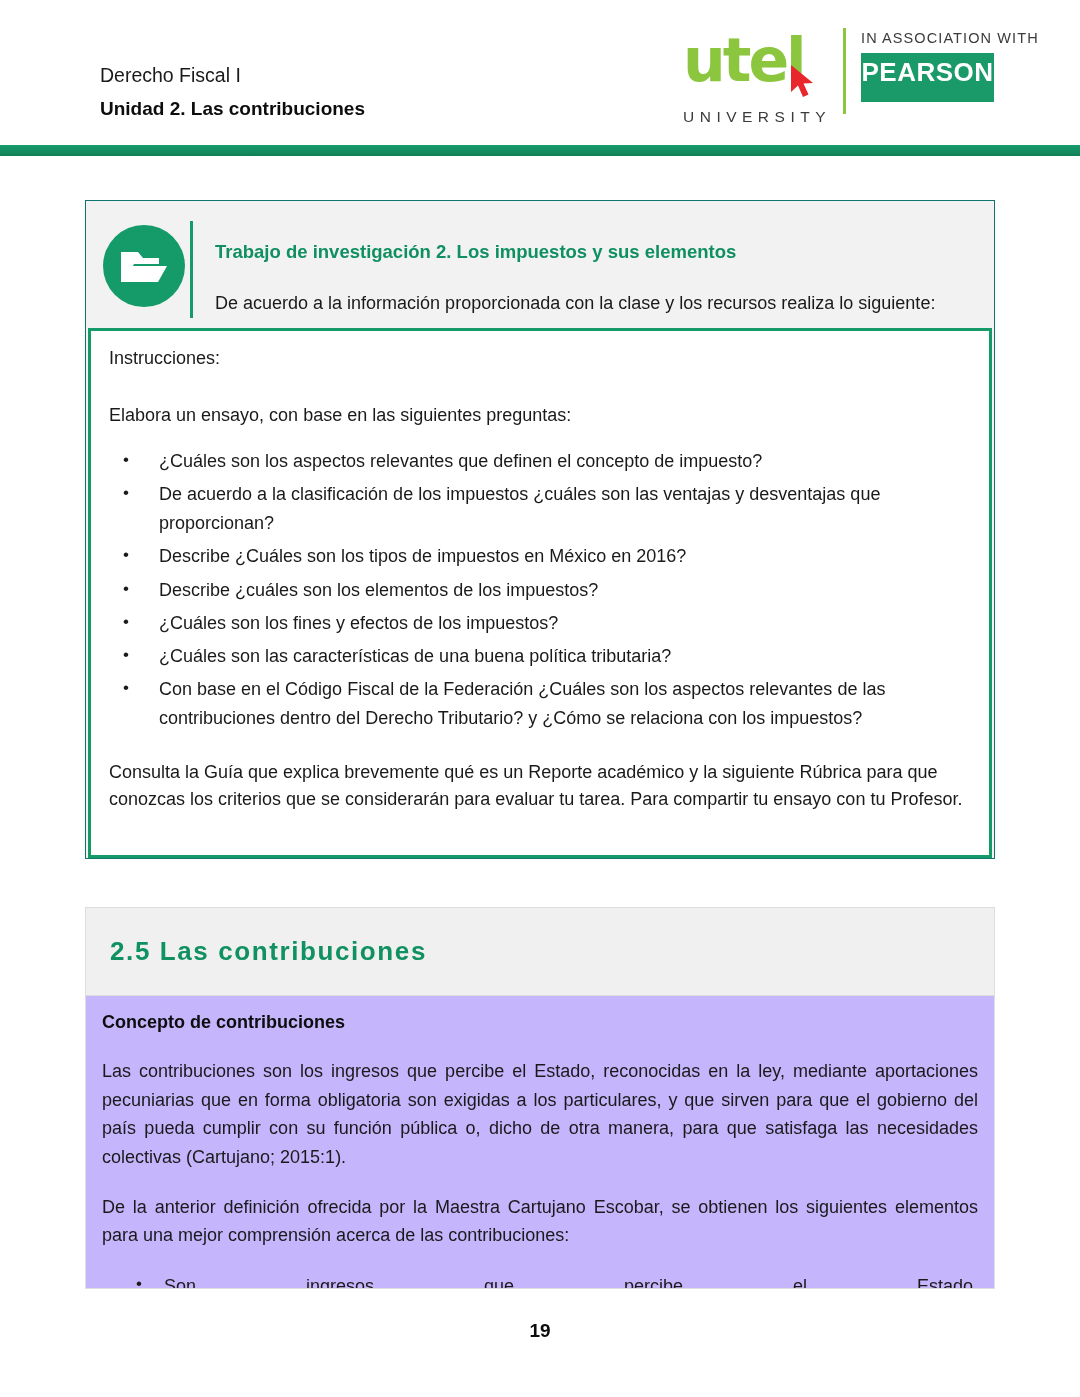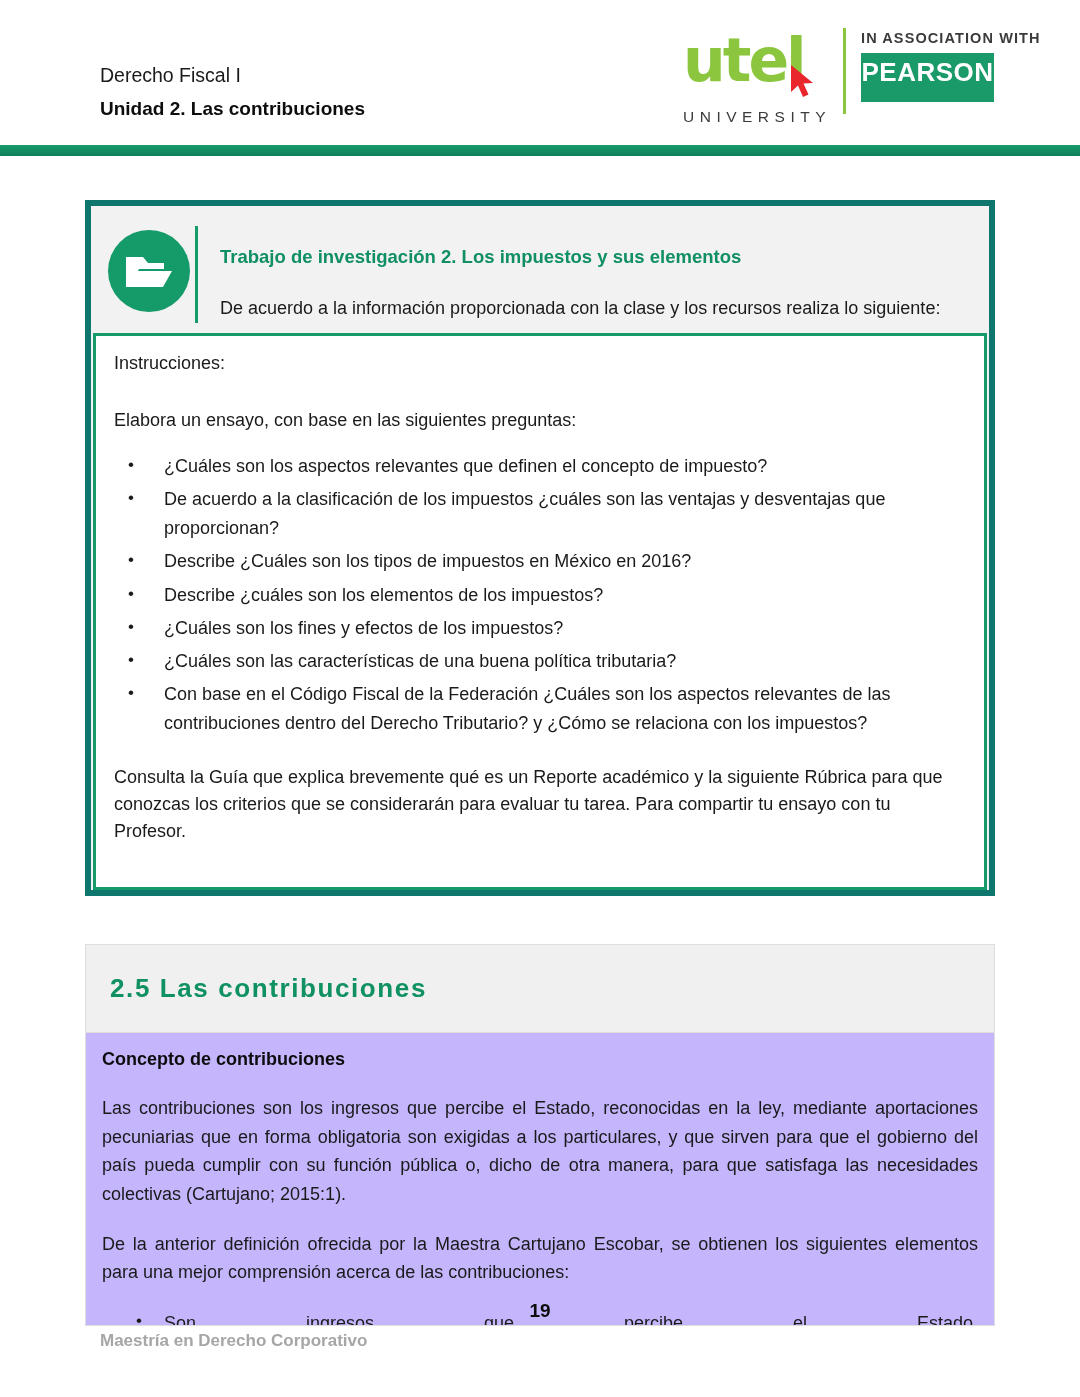--- a/index.html
+++ b/index.html
@@ -85,21 +85,21 @@
     height: 86px;
     background: #8CC63F;
   }
   .assoc-text {
     position: absolute;
     left: 178px;
     top: 8px;
     font-size: 14.5px;
     letter-spacing: 1.1px;
     color: #3b3b3b;
-    font-weight: bold;
+    font-weight: normal;
     white-space: nowrap;
   }
   .pearson-box {
     position: absolute;
     left: 178px;
     top: 31px;
     width: 133px;
     height: 49px;
     background: #1a9a69;
   }
@@ -121,21 +121,21 @@
 
   
   .content {
     padding: 0 85px;
     position: relative;
   }
 
   
   .activity-outer {
     margin-top: 44px;
-    border: 6px solid #0f766e;
+    border: 1px solid #0f766e;
     background: #f2f2f2;
     padding: 12px 12px 0 12px;
     position: relative;
   }
   .activity-head {
     background: #f2f2f2;
     display: flex;
     align-items: flex-start;
     padding: 8px 0 10px 0;
   }
@@ -385,14 +385,13 @@
           <span class="stretch-line">Son ingresos que percibe el Estado.</span>
 
         </li>
       </ul>
     </div>
   </div>
 </div>
 
 <div class="page-footer">
   <div class="page-number">19</div>
-  <div class="footer-note">Maestría en Derecho Corporativo</div>
 </div>
 
 </body></html>

